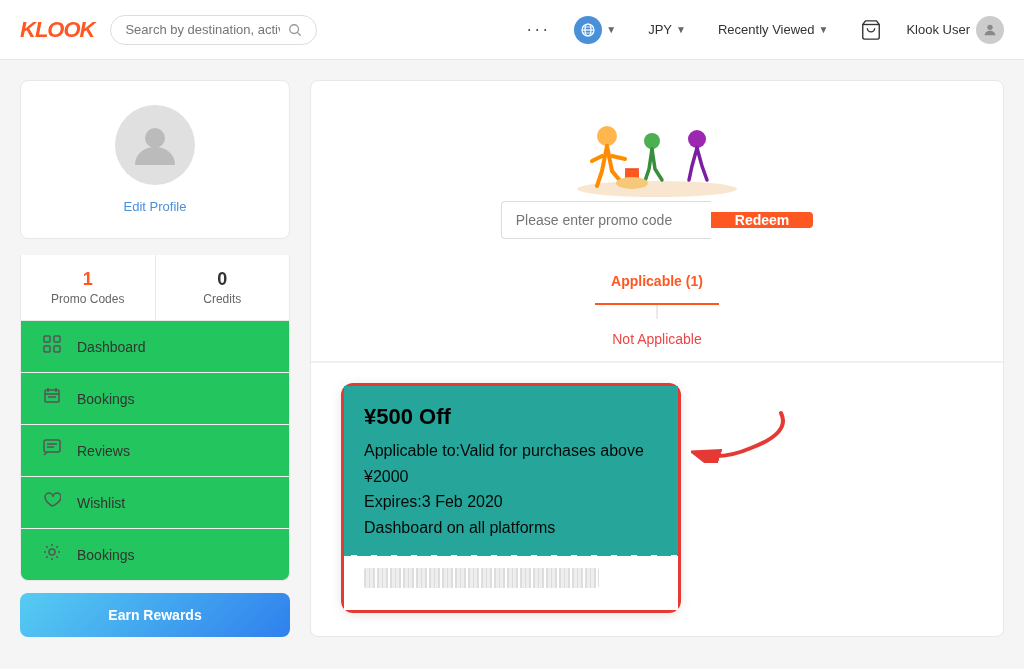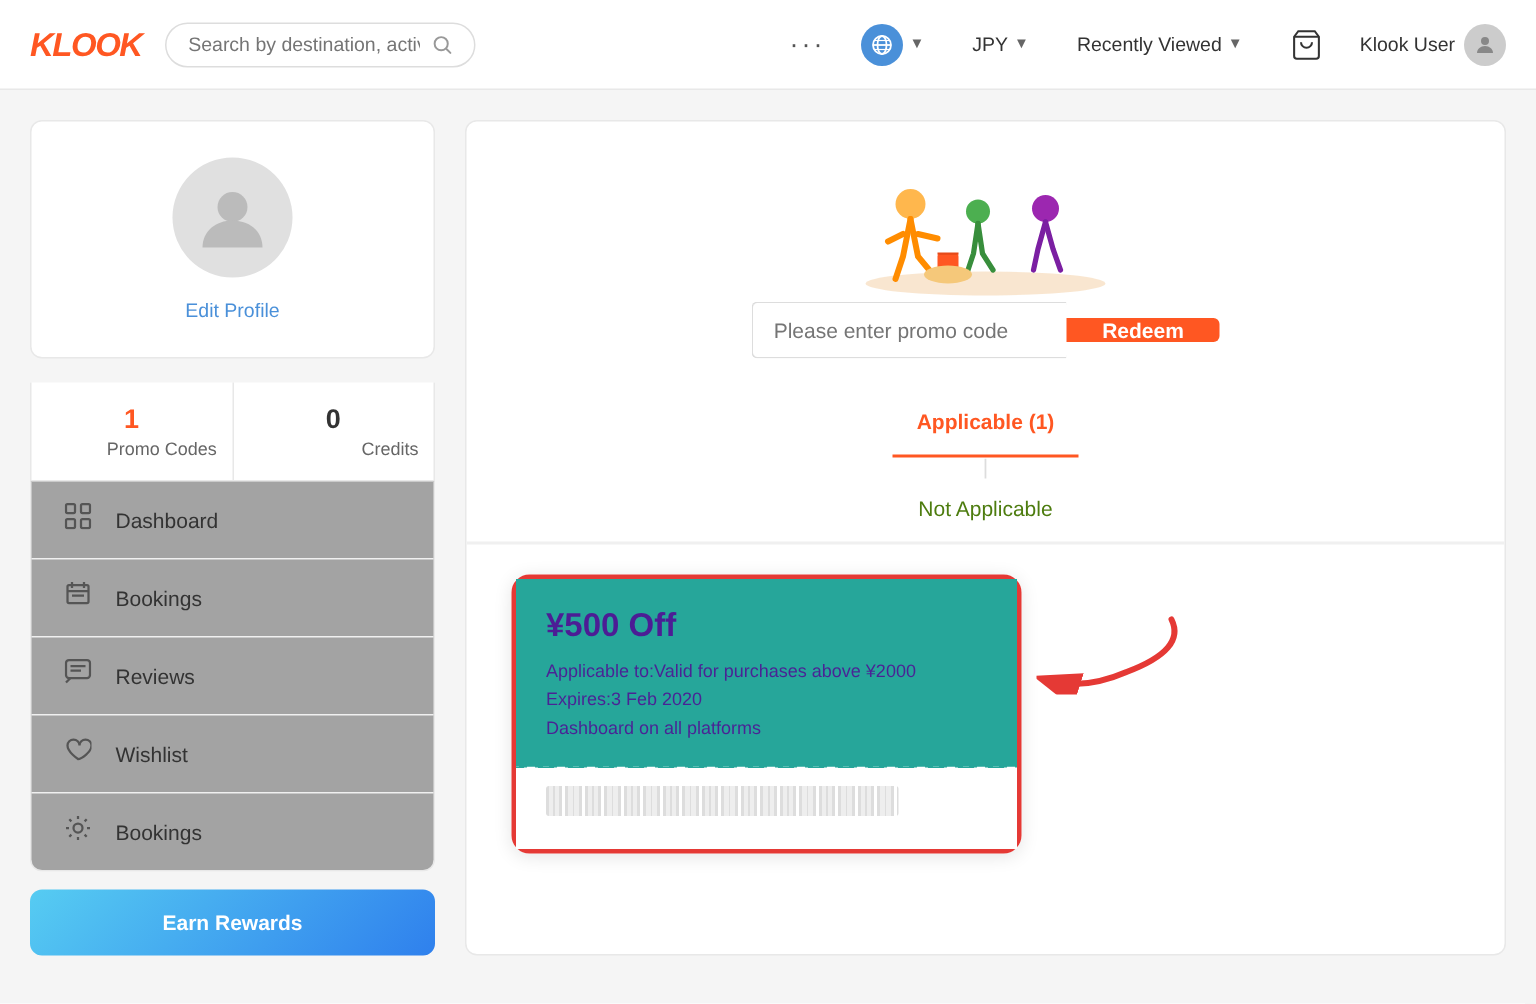--- a/index.html
+++ b/index.html
@@ -121,24 +121,24 @@
       border-top: none;
       background: #fff;
     }
     .stat-cell {
       flex: 1;
       text-align: center;
       padding: 14px 10px;
     }
     .stat-cell:first-child { border-right: 1px solid #e8e8e8; }
     .stat-number { font-size: 18px; font-weight: 700; color: #ff5722; }
-    .stat-label { font-size: 12px; color: #666; margin-top: 2px; text-align: right; }
+    .stat-label { font-size: 12px; color: #666; margin-top: 2px; }
 
     .sidebar-menu {
-      background: #a3a3a3;
+      background: #22c55e;
       border: 1px solid #e8e8e8;
       border-top: none;
       border-radius: 0 0 8px 8px;
     }
     .menu-item {
       display: flex;
       align-items: center;
       gap: 14px;
       padding: 14px 20px;
       cursor: pointer;
@@ -210,21 +210,21 @@
       align-items: center;
       padding: 0 30px;
       border-bottom: 2px solid #f0f0f0;
       gap: 0;
       flex-direction: column;
     }
     .tab {
       padding: 14px 16px;
       font-size: 14px;
       cursor: pointer;
-      color: #4d7c0f;
+      color: #ef4444;
       border-bottom: 2px solid transparent;
       margin-bottom: -2px;
     }
     .tab.active {
       color: #ff5722;
       border-bottom-color: #ff5722;
       font-weight: 600;
     }
     .tab-divider {
       color: #ddd;
@@ -244,42 +244,42 @@
       border-radius: 12px;
       overflow: visible;
       box-shadow: 0 2px 12px rgba(0,0,0,0.1);
       position: relative;
       border: 3px solid #e53935;
     }
 
     .coupon-top {
       background: #26a69a;
       padding: 18px 20px 16px;
-      color: #4c1d95;
+      color: #000000;
       position: relative;
     }
     .coupon-top::after {
       content: '';
       position: absolute;
       bottom: -1px;
       left: 0;
       right: 0;
       height: 10px;
       background: repeating-radial-gradient(circle at 10px 0, transparent 0 8px, #26a69a 8px 10px);
       background-size: 20px 10px;
       background-position: bottom;
     }
 
     .coupon-amount {
       font-size: 22px;
       font-weight: 700;
       margin-bottom: 8px;
     }
     .coupon-desc {
-      font-size: 12px;
+      font-size: 16px;
       opacity: 0.95;
       line-height: 1.6;
     }
     .coupon-bottom {
       background: #fff;
       padding: 12px 20px 14px;
       position: relative;
     }
     .coupon-bottom::before {
       content: '';

